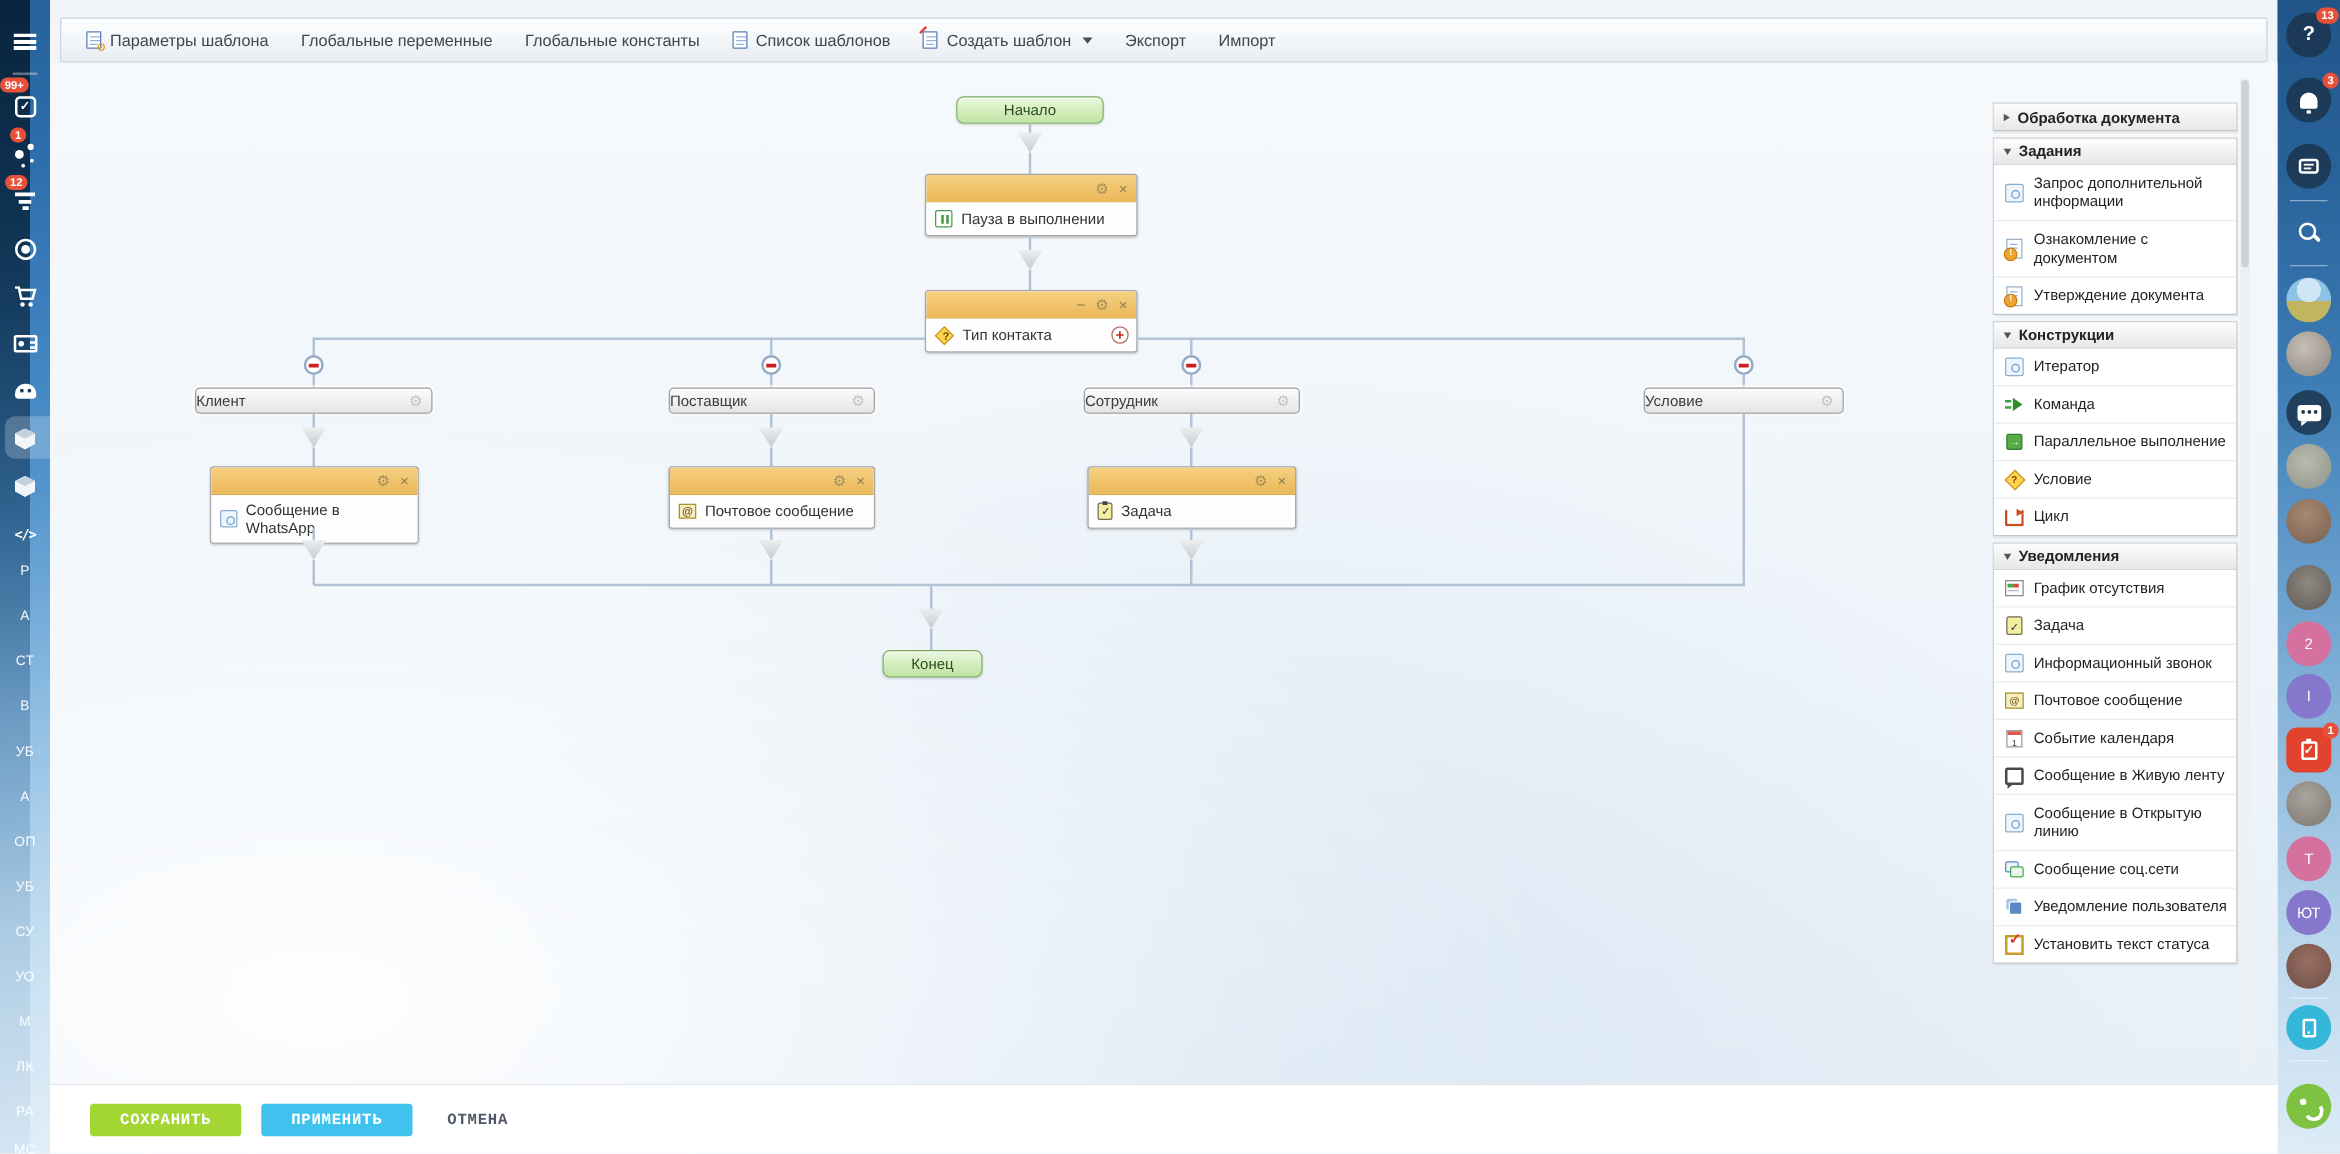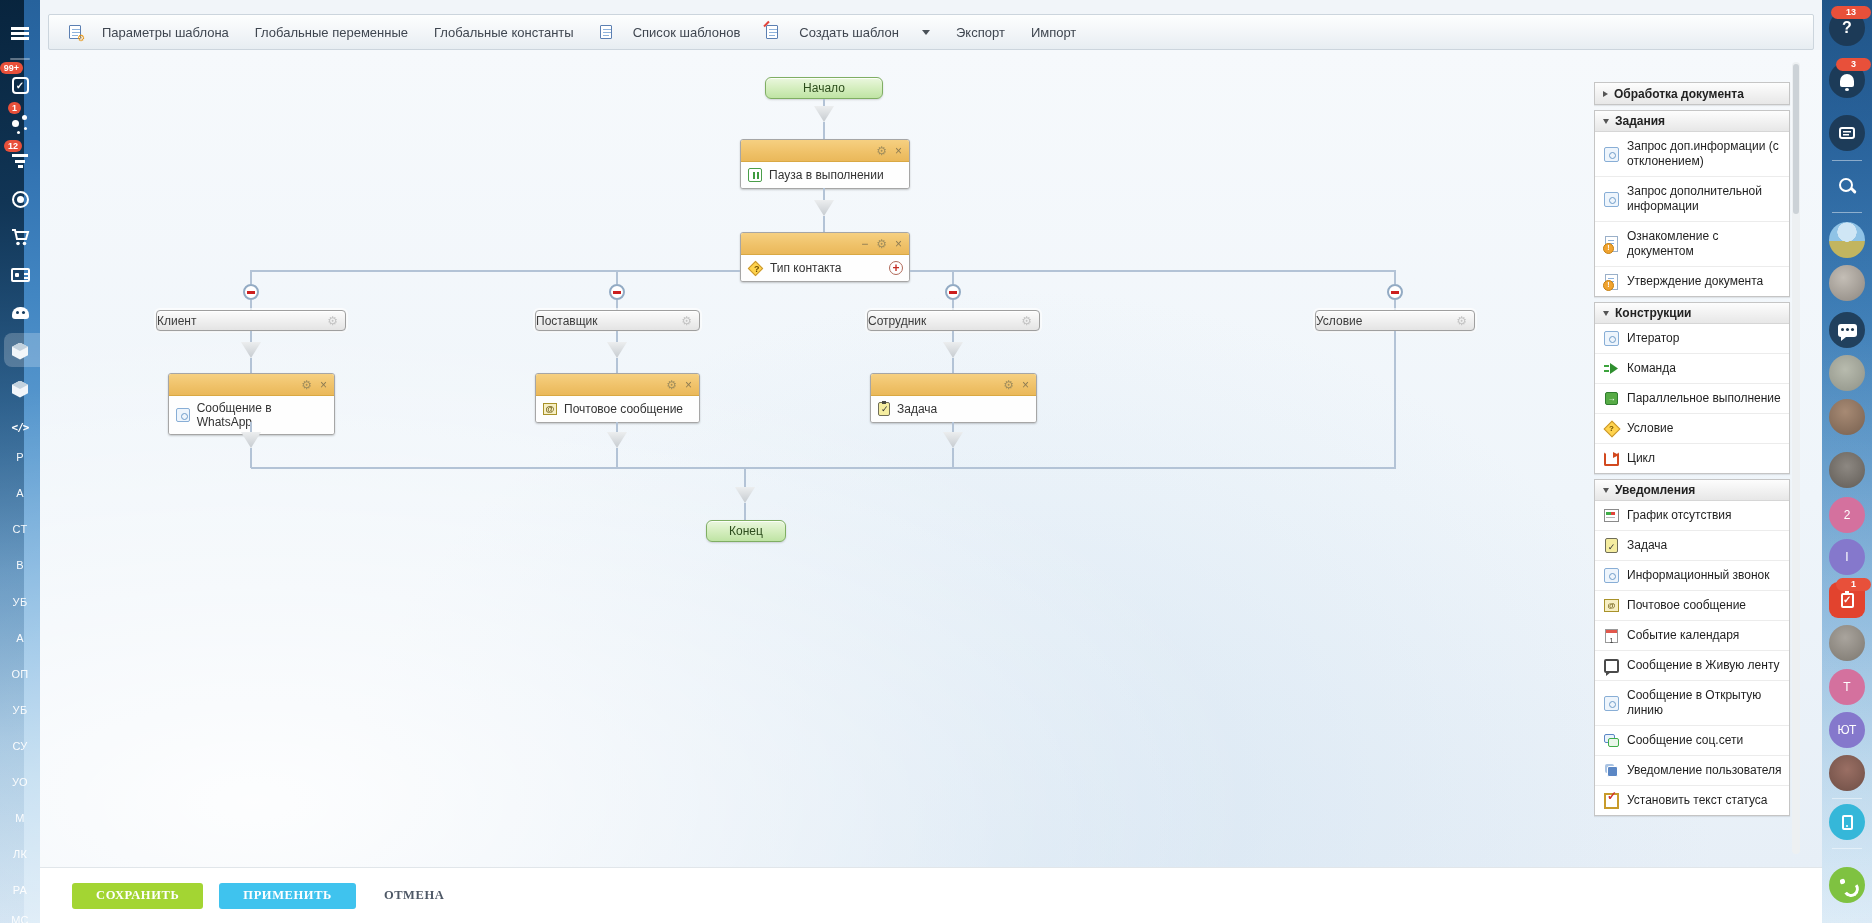--- a/index.html
+++ b/index.html
@@ -45,21 +45,21 @@
   .canvas-bg { position:absolute; left:0; top:50px; width:1782px; height:818px;
     background:
       radial-gradient(ellipse at 12% 92%, rgba(255,255,255,.9), transparent 45%),
       radial-gradient(ellipse at 55% 100%, rgba(205,224,240,.55), transparent 50%),
       linear-gradient(180deg,#f6f9fc 0%,#eff5fa 55%,#e7eff7 100%); }
 
   
   .toolbar { position:absolute; left:8px; top:14px; width:1766px; height:36px;
     background:linear-gradient(180deg,#fdfefe 0%,#f2f5f8 55%,#e7edf2 100%);
     border:1px solid #ccd5dd; border-radius:2px; display:flex; align-items:center; gap:26px; padding-left:20px; }
-  .tb-btn { display:flex; align-items:center; gap:21px; color:#3f4650; font-size:13px; cursor:pointer; }
+  .tb-btn { display:flex; align-items:center; gap:7px; color:#3f4650; font-size:13px; cursor:pointer; }
   .tb-doc { width:12px; height:14px; border:1px solid #5b7fb2; border-radius:1px; background:
       linear-gradient(#8fb3dc,#8fb3dc) 2px 3px/8px 1px no-repeat,
       linear-gradient(#8fb3dc,#8fb3dc) 2px 6px/8px 1px no-repeat,
       linear-gradient(#8fb3dc,#8fb3dc) 2px 9px/6px 1px no-repeat, #fff; position:relative; }
   .tb-doc.gear::after { content:"⚙"; position:absolute; right:-5px; bottom:-5px; font-size:9px; color:#e8930c; }
   .tb-doc.new::before { content:""; position:absolute; left:-4px; top:-3px; width:7px; height:2px; background:#e2453b; transform:rotate(-45deg); }
   .tb-caret { width:0; height:0; border-left:4px solid transparent; border-right:4px solid transparent; border-top:5px solid #4a5158; margin-left:2px; }
 
   
   .canvas { position:absolute; left:0; top:50px; width:1758px; height:818px; }
@@ -142,31 +142,31 @@
   .pi-social::after { content:""; position:absolute; right:0; bottom:1px; width:9px; height:7px; border:1px solid #3fae49; background:#eaf7ea; border-radius:2px; }
   .pi-usernotify::before { content:""; position:absolute; left:1px; top:1px; width:9px; height:9px; background:#a9c3e3; border-radius:2px; }
   .pi-usernotify::after { content:""; position:absolute; right:1px; bottom:1px; width:9px; height:9px; background:#5b87c5; border-radius:2px; border:1px solid #fff; }
   .pi-status::before { content:""; width:12px; height:12px; border:2px solid #c89b2a; background:#fff; }
   .pi-status::after { content:"✓"; position:absolute; top:-4px; left:3px; font-size:12px; font-weight:bold; color:#d2312a; }
   .pal-scroll { position:absolute; right:0; top:0; width:8px; height:100%; background:#edf0f2; border-radius:4px; }
   .pal-thumb { position:absolute; left:1px; top:2px; width:6px; height:150px; background:#ccd2d7; border-radius:3px; }
 
   
   .footer { position:absolute; left:0; bottom:0; width:1782px; height:56px; background:#fff; border-top:1px solid #e1e6ea; display:flex; align-items:center; padding-left:32px; gap:16px; z-index:5; }
-  .btn { height:26px; border:none; border-radius:3px; color:#fff; font-family:Liberation Serif, serif; font-size:12.5px; font-weight:bold; letter-spacing:.6px; padding:0 24px; cursor:pointer; }
+  .btn { height:26px; border:none; border-radius:3px; color:#fff; font-family:Liberation Mono, monospace; font-size:12.5px; font-weight:bold; letter-spacing:.6px; padding:0 24px; cursor:pointer; }
   .btn-save { background:#a3d533; }
   .btn-apply { background:#3fc3ee; }
   .btn-cancel { background:none; color:#4e5866; padding:0 8px; margin-left:4px; }
 
   
   .right-rail { position:absolute; left:1822px; top:0; width:50px; height:923px; background:linear-gradient(180deg, rgba(15,45,75,.25), rgba(30,70,110,.12) 40%, rgba(255,255,255,.05)); }
   .rr-it { position:absolute; left:7px; width:36px; height:36px; border-radius:50%; display:flex; align-items:center; justify-content:center; cursor:pointer; }
   .rr-navy { background:rgba(27,53,77,.85); color:#fff; }
   .rr-divider { position:absolute; left:10px; width:30px; height:1px; background:rgba(255,255,255,.45); }
-  .rr-badge { position:absolute; top:-4px; right:-6px; background:#e8503a; color:#fff; font-size:9px; font-weight:bold; line-height:13px; padding:0 15px; border-radius:8px; z-index:3; }
+  .rr-badge { position:absolute; top:-4px; right:-6px; background:#e8503a; color:#fff; font-size:9px; font-weight:bold; line-height:13px; padding:0 4px; border-radius:8px; z-index:3; }
   .rr-q { font-size:16px; font-weight:bold; }
   .i-bell { width:14px; height:13px; background:#fff; border-radius:7px 7px 2px 2px; position:relative; }
   .i-bell::after { content:""; position:absolute; left:5px; bottom:-4px; width:4px; height:3px; border-radius:50%; background:#fff; }
   .i-chatlines { width:16px; height:12px; border:2px solid #fff; border-radius:3px; position:relative;
      background:linear-gradient(#fff,#fff) 2px 2px/8px 1.5px no-repeat, linear-gradient(#fff,#fff) 2px 5px/6px 1.5px no-repeat; }
   .i-search { position:relative; width:18px; height:18px; }
   .i-search::before { content:""; position:absolute; left:1px; top:1px; width:10px; height:10px; border:2.5px solid #fff; border-radius:50%; }
   .i-search::after { content:""; position:absolute; left:12px; top:12px; width:7px; height:2.5px; background:#fff; transform:rotate(45deg); border-radius:2px; }
   .i-grpbubble { width:19px; height:13px; background:#fff; border-radius:3px; position:relative; }
   .i-grpbubble::before { content:""; position:absolute; left:3px; top:4px; width:3px; height:3px; border-radius:50%; background:#1b354d; box-shadow:5px 0 0 #1b354d, 10px 0 0 #1b354d; }
@@ -455,24 +455,20 @@
           </div>
         </div>
 
         <div class="section">
           <div class="sec-head with-items">
             <span class="m-down"></span>
             <span>Задания</span>
           </div>
           <div class="p-item">
               <span class="pi pi-squircle"></span>
-              <span>Запрос доп.информации (с отклонением)</span>
-            </div>
-          <div class="p-item">
-              <span class="pi pi-squircle"></span>
               <span>Запрос дополнительной информации</span>
             </div>
           <div class="p-item">
               <span class="pi pi-docwarn"></span>
               <span>Ознакомление с документом</span>
             </div>
           <div class="p-item">
               <span class="pi pi-docwarn"></span>
               <span>Утверждение документа</span>
             </div>

